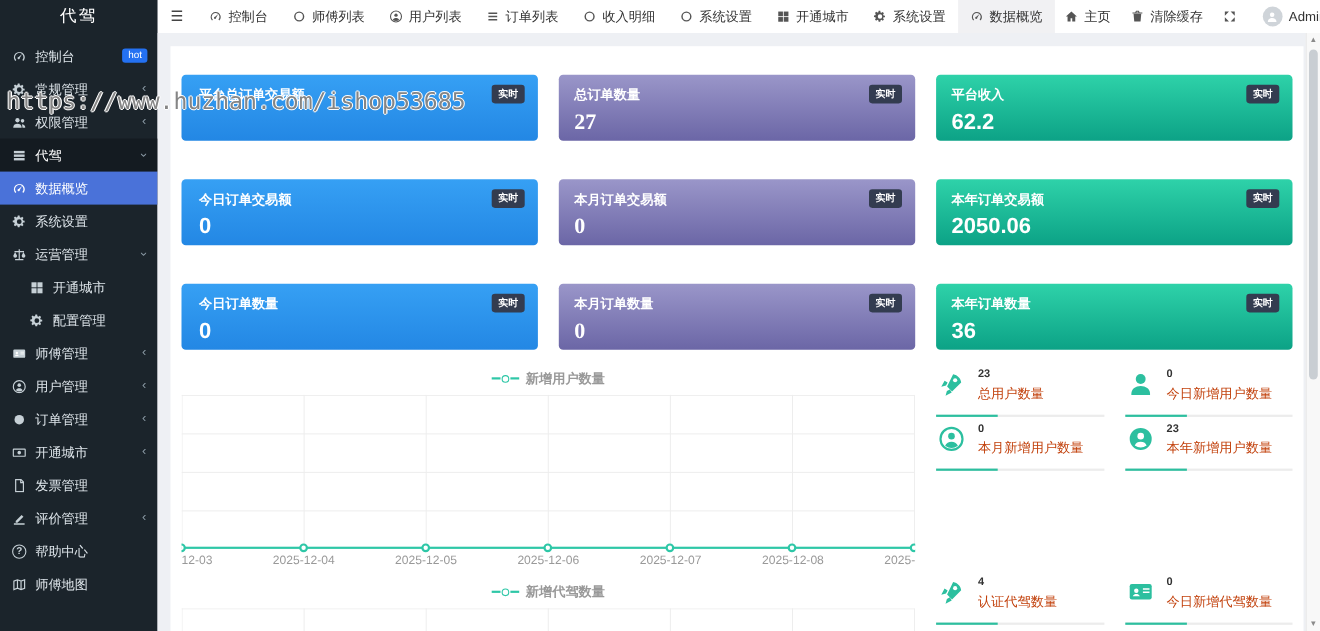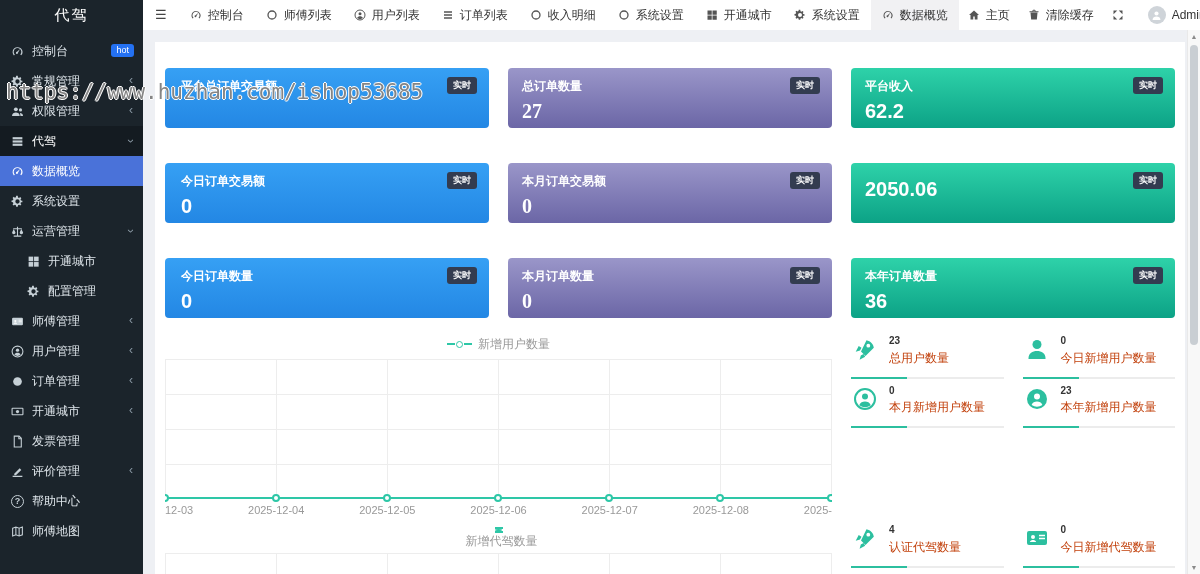--- a/index.html
+++ b/index.html
@@ -42,21 +42,21 @@
   .stat-card.purple { background:linear-gradient(180deg,#9a96c9,#6b66a6);font-family:Liberation Serif, serif; }
   .stat-card.green  { background:linear-gradient(180deg,#2ed2a9,#0ca286); }
   .stat-card .t { font-size:12px; font-weight:bold; }
   .stat-card .v { font-size:20px; font-weight:bold; margin-top:5px; }
   .rt-badge { position:absolute; top:9px; right:12px; background:#333c50; color:#fff; font-size:9px; font-weight:bold; padding:2px 6px; border-radius:3px; }
 
   .bottom-grid { display:grid; grid-template-columns:repeat(3,1fr); gap:19px; }
   .charts { grid-column:1/3; overflow:hidden; }
 
   
-  .legend { display:flex; justify-content:center; align-items:center; height:22px; cursor:pointer; }
+  .legend { display:flex; justify-content:center; align-items:center; height:22px; cursor:pointer;font-weight:bold; }
   .legend .seg { width:8px; height:0; border-top:2px solid #2ec7a7; }
   .legend .dot { width:7px; height:7px; border:1.5px solid #2ec7a7; border-radius:50%; background:#fff; margin:0 1px; }
   .legend .txt { font-size:12px; color:#999; margin-left:6px; }
   .plot { position:relative; height:140px; margin-top:4px; border-right:1px solid #ededed;
           background-image:linear-gradient(#ededed 1px,transparent 1px),linear-gradient(90deg,#ededed 1px,transparent 1px);
           background-size:100% 35px,16.6667% 100%; }
   .dataline { position:absolute; left:0; right:0; bottom:0; border-top:2px solid #2ec7a7; }
   .mark { position:absolute; top:-5px; width:8px; height:8px; border:2px solid #2ec7a7; background:#fff; border-radius:50%; transform:translateX(-50%); }
   .xlabels { position:relative; height:15px; margin-top:5px; }
   .xlabels span { position:absolute; transform:translateX(-50%); font-size:11px; color:#999; white-space:nowrap; top:0; }
@@ -466,20 +466,21 @@
         <div class="t">今日订单交易额</div>
         <div class="v">0</div>
         <span class="rt-badge">实时</span>
       </div>
       <div class="stat-card purple">
         <div class="t">本月订单交易额</div>
         <div class="v">0</div>
         <span class="rt-badge">实时</span>
       </div>
       <div class="stat-card green">
+        <div class="t">本年订单交易额</div>
         <div class="v">2050.06</div>
         <span class="rt-badge">实时</span>
       </div>
     </div>
 
     <div class="cards-row last">
       <div class="stat-card blue">
         <div class="t">今日订单数量</div>
         <div class="v">0</div>
         <span class="rt-badge">实时</span>
@@ -519,21 +520,21 @@
         <div class="xlabels">
           <span style="left:0%">2025-12-03</span>
           <span style="left:16.667%">2025-12-04</span>
           <span style="left:33.333%">2025-12-05</span>
           <span style="left:50%">2025-12-06</span>
           <span style="left:66.667%">2025-12-07</span>
           <span style="left:83.333%">2025-12-08</span>
           <span style="left:100%">2025-12-09</span>
         </div>
 
-        <div class="legend" style="margin-top:8px;flex-direction:column;">
+        <div class="legend" style="margin-top:8px;">
           <span class="seg"></span>
           <span class="dot"></span>
           <span class="seg"></span>
           <span class="txt">新增代驾数量</span>
         </div>
         <div class="plot plot2"></div>
       </div>
 
       <div>
         <div class="mini-grid">

